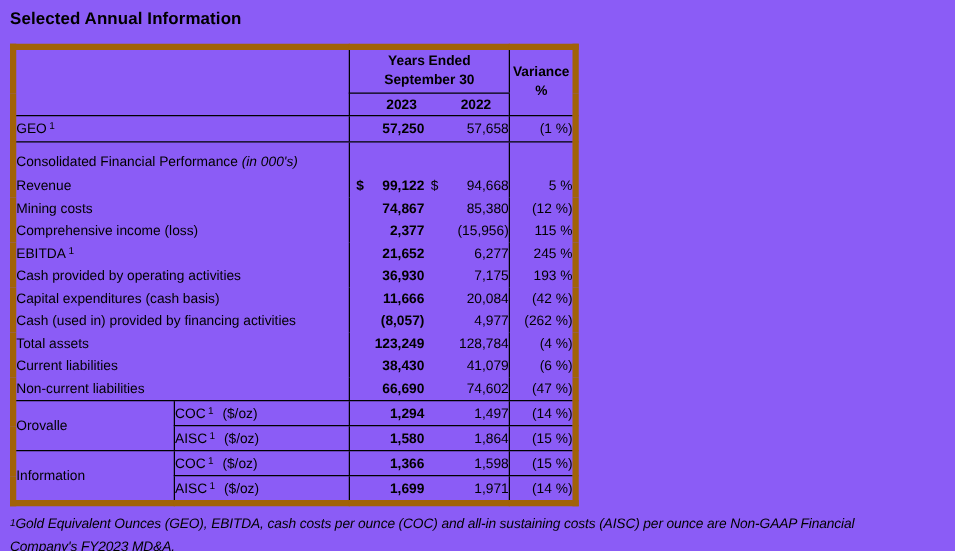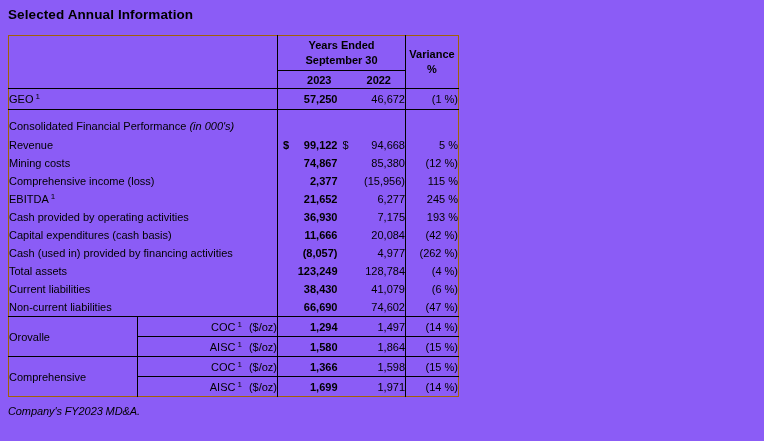--- a/index.html
+++ b/index.html
@@ -20,37 +20,37 @@
   .title {
     font-size: 13.5px;
     font-weight: bold;
     margin: 0 0 13px 0;
     letter-spacing: 0.1px;
   }
   table.fin {
     border-collapse: collapse;
     table-layout: fixed;
     width: 450px;
-    border: 1px solid #a16207;
+    border: 5px solid #a16207;
     font-size: 11px;
   }
   table.fin td {
     padding: 0;
     vertical-align: middle;
     overflow: hidden;
     white-space: nowrap;
   }
   
   col.c-group { width: 129px; }
   col.c-metric { width: 140px; }
   col.c-2023 { width: 60px; }
   col.c-2022 { width: 68px; }
   col.c-var { width: 53px; }
   
-  .bl { border-left: 1px solid #000; text-align: right; }
+  .bl { border-left: 1px solid #000; }
   .bb { border-bottom: 1px solid #000; }
   
   tr.hdr1 td { height: 34px; }
   tr.hdr2 td { height: 17px; }
   .years-hdr {
     text-align: center;
     font-weight: bold;
     line-height: 15px;
     padding-top: 3px;
   }
@@ -125,21 +125,21 @@
       </td>
     </tr>
     <tr class="hdr2">
       <td class="yr-col-hdr bl bb" style="padding-right:6px">2023</td>
       <td class="yr-col-hdr bb" style="padding-right:14px">2022</td>
     </tr>
 
     <tr class="geo-row">
       <td colspan="2" class="lbl bb"><span>GEO</span><sup class="fn">1</sup></td>
       <td class="v23 bl bb">57,250</td>
-      <td class="v22 bb">46,672</td>
+      <td class="v22 bb">57,658</td>
       <td class="vvar bl bb">(1 %)</td>
     </tr>
 
     <tr class="section-row">
       <td colspan="2" class="lbl"><span>Consolidated Financial Performance</span>&nbsp;<span class="italic">(in 000's)</span></td>
       <td class="bl"></td>
       <td></td>
       <td class="bl"></td>
     </tr>
 
@@ -212,32 +212,33 @@
       <td class="vvar bl bb">(14 %)</td>
     </tr>
     <tr class="cost-row">
       <td class="metric-cell bl bb"><span>AISC</span><sup class="fn">1</sup><span class="unit">($/oz)</span></td>
       <td class="v23 bl bb">1,580</td>
       <td class="v22 bb">1,864</td>
       <td class="vvar bl bb">(15 %)</td>
     </tr>
 
     <tr class="cost-row">
-      <td rowspan="2" class="lbl">Comprehensive</td>
+      <td rowspan="2" class="lbl">Information</td>
       <td class="metric-cell bl bb"><span>COC</span><sup class="fn">1</sup><span class="unit">($/oz)</span></td>
       <td class="v23 bl bb">1,366</td>
       <td class="v22 bb">1,598</td>
       <td class="vvar bl bb">(15 %)</td>
     </tr>
     <tr class="cost-row">
       <td class="metric-cell bl"><span>AISC</span><sup class="fn">1</sup><span class="unit">($/oz)</span></td>
       <td class="v23 bl">1,699</td>
       <td class="v22">1,971</td>
       <td class="vvar bl">(14 %)</td>
     </tr>
   </tbody>
     </table>
 
   <div class="footnote">
+    <span style="display:block"><sup class="fn">1</sup><span>Gold Equivalent Ounces (GEO), EBITDA, cash costs per ounce (COC) and all-in sustaining costs (AISC) per ounce are Non-GAAP Financial</span></span>
     <span style="display:block">Company's FY2023 MD&amp;A.</span>
   </div>
 
 </div>
 
 </body></html>

